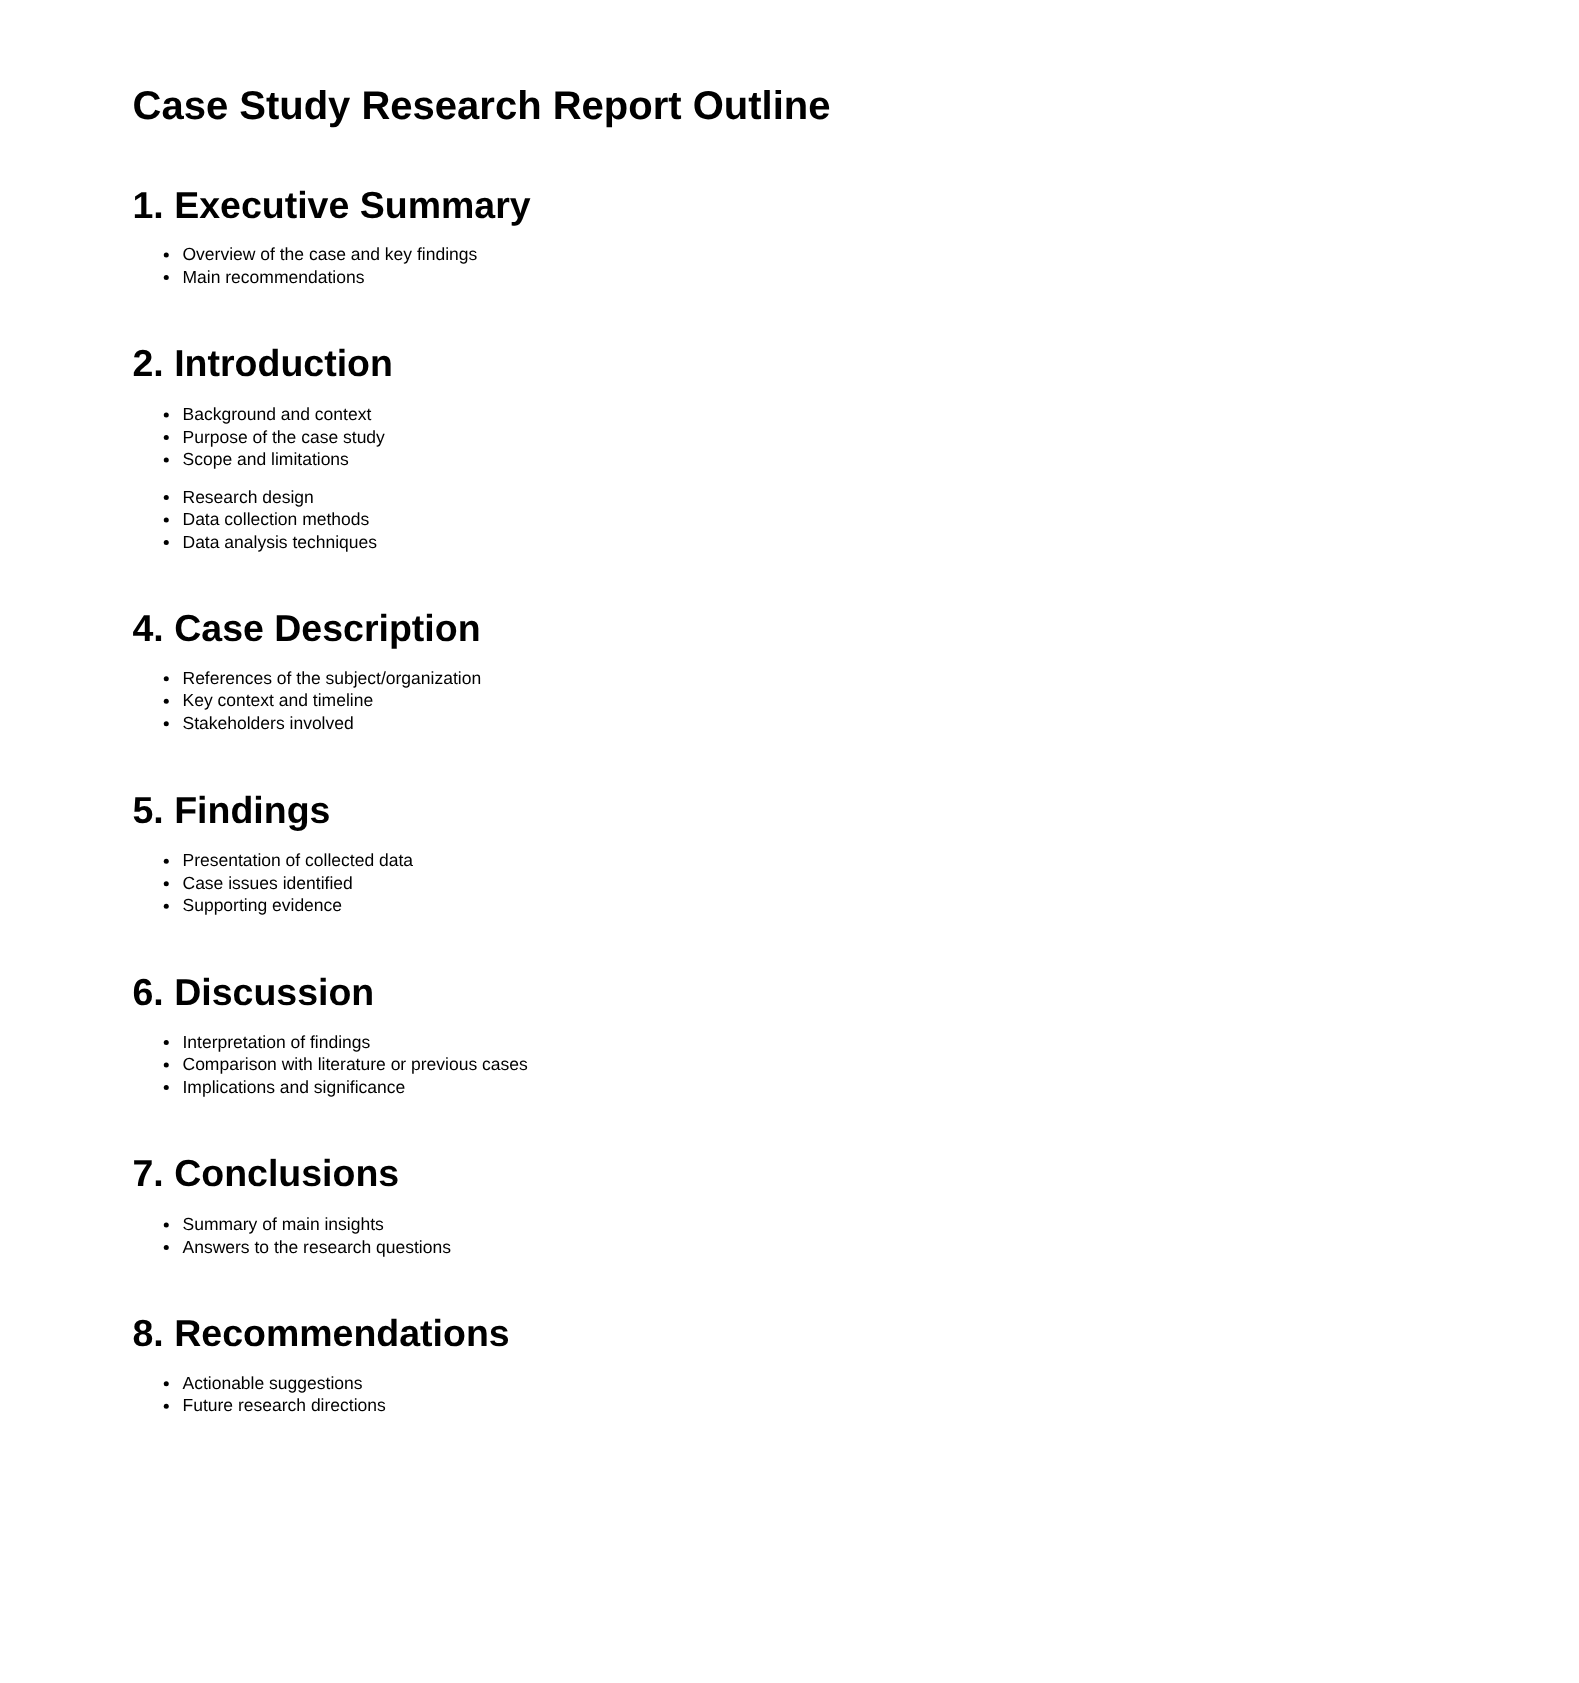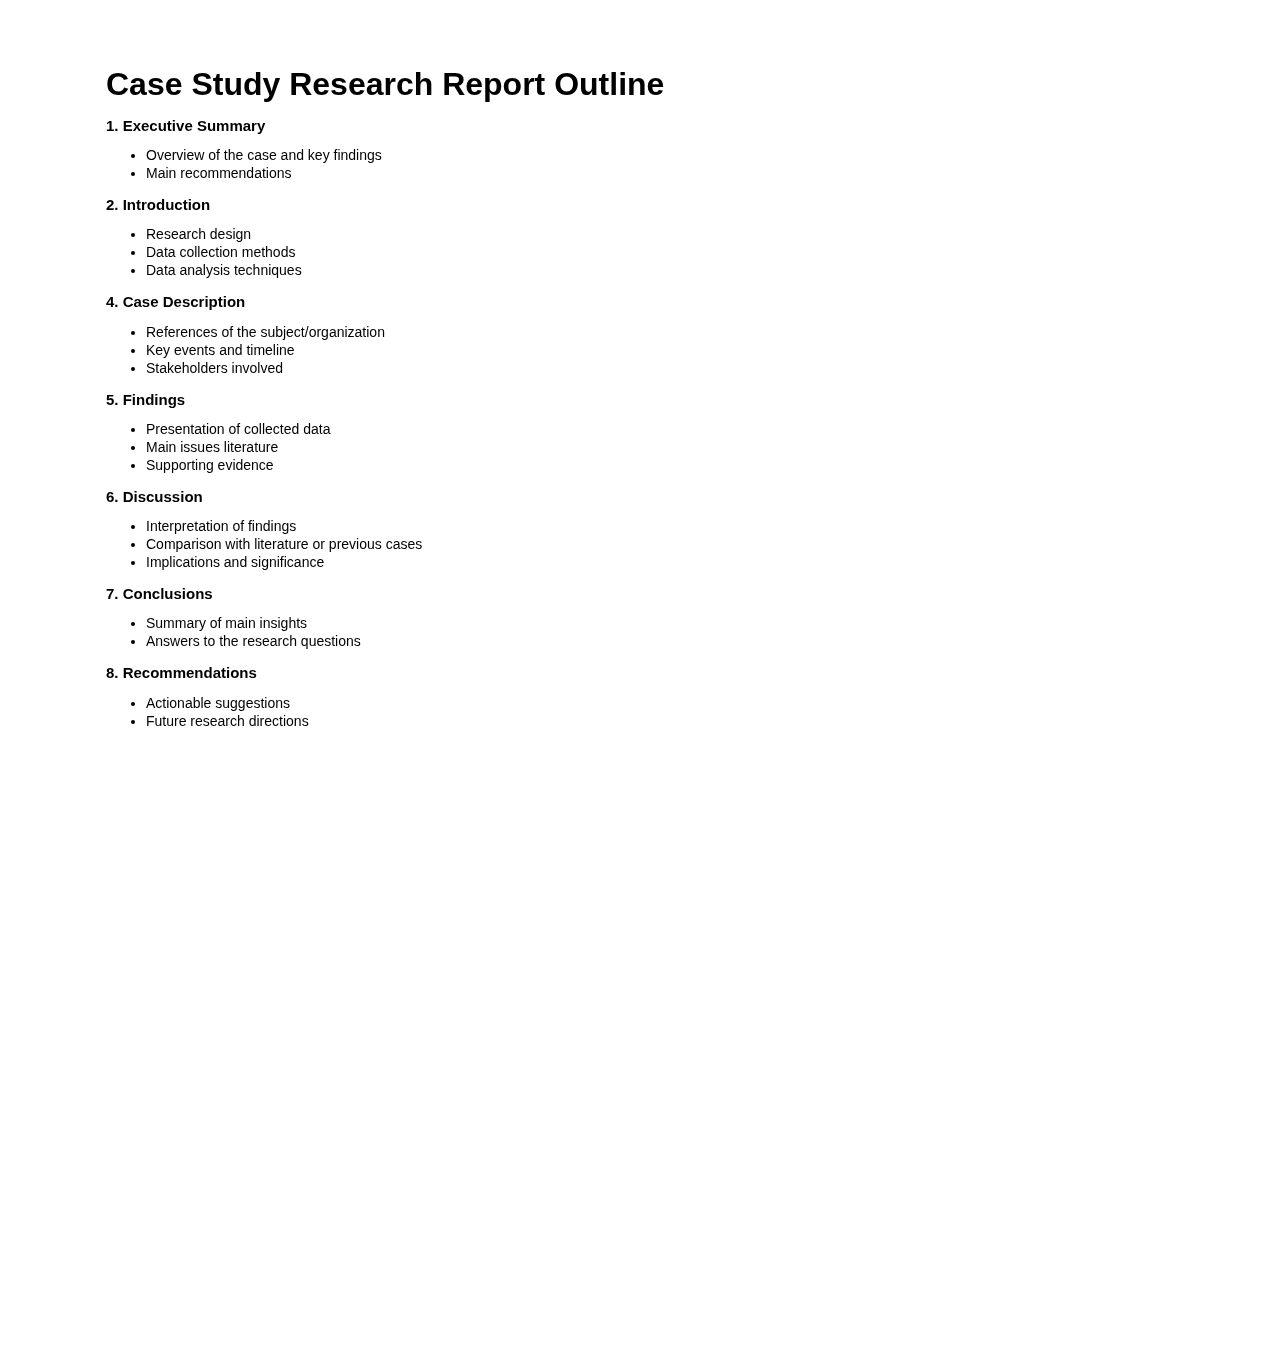--- a/index.html
+++ b/index.html
@@ -18,23 +18,23 @@
   }
   h1.doc-title {
     font-size: 32px;
     font-weight: bold;
     margin: 0 0 10px 0;
     line-height: 1.15;
     letter-spacing: 0;
   }
   section.outline-section { margin: 0; }
   h2.section-heading {
-    font-size: 15px;
+    font-size: 30px;
     font-weight: bold;
-    margin: 14px 0 0 0;
+    margin: 45px 0 0 0;
     line-height: 1.15;
   }
   ul.bullet-list {
     margin: 12px 0 0 0;
     padding: 0 0 0 40px;
     list-style: disc outside;
   }
   ul.bullet-list li {
     font-size: 14px;
     line-height: 18px;
@@ -53,41 +53,46 @@
   <div id="sections-container">
       <section class="outline-section">
         <h2 class="section-heading">1. Executive Summary</h2>
         <ul class="bullet-list">
           <li>Overview of the case and key findings</li>
           <li>Main recommendations</li>
         </ul>
       </section>
       <section class="outline-section">
         <h2 class="section-heading">2. Introduction</h2>
+        <ul class="bullet-list">
+          <li>Background and context</li>
+          <li>Purpose of the case study</li>
+          <li>Scope and limitations</li>
+        </ul>
       </section>
       <section class="outline-section">
         <ul class="bullet-list">
           <li>Research design</li>
           <li>Data collection methods</li>
           <li>Data analysis techniques</li>
         </ul>
       </section>
       <section class="outline-section">
         <h2 class="section-heading">4. Case Description</h2>
         <ul class="bullet-list">
           <li>References of the subject/organization</li>
-          <li>Key events and timeline</li>
+          <li>Key context and timeline</li>
           <li>Stakeholders involved</li>
         </ul>
       </section>
       <section class="outline-section">
         <h2 class="section-heading">5. Findings</h2>
         <ul class="bullet-list">
           <li>Presentation of collected data</li>
-          <li>Main issues literature</li>
+          <li>Case issues identified</li>
           <li>Supporting evidence</li>
         </ul>
       </section>
       <section class="outline-section">
         <h2 class="section-heading">6. Discussion</h2>
         <ul class="bullet-list">
           <li>Interpretation of findings</li>
           <li>Comparison with literature or previous cases</li>
           <li>Implications and significance</li>
         </ul>

